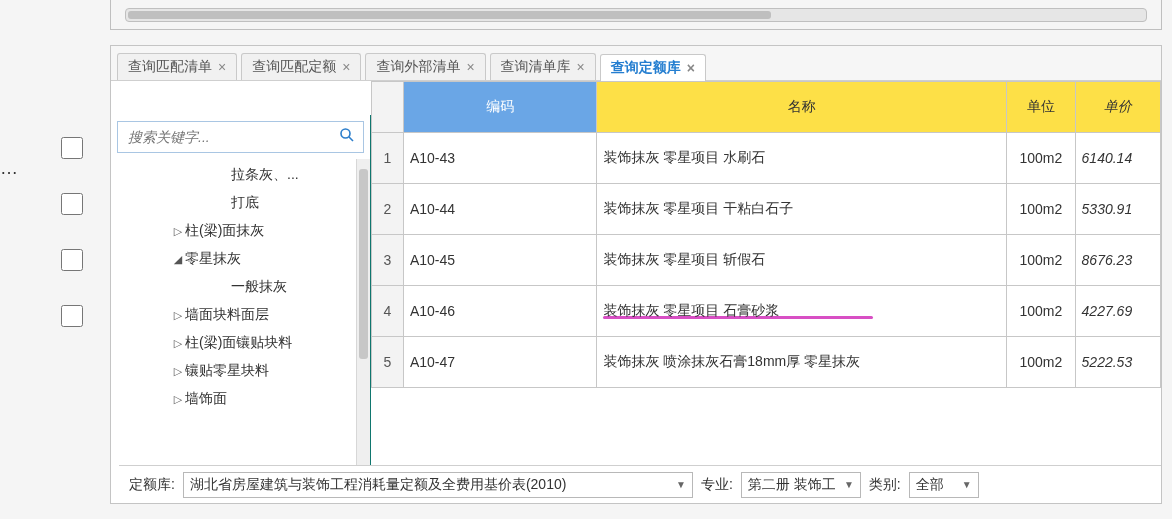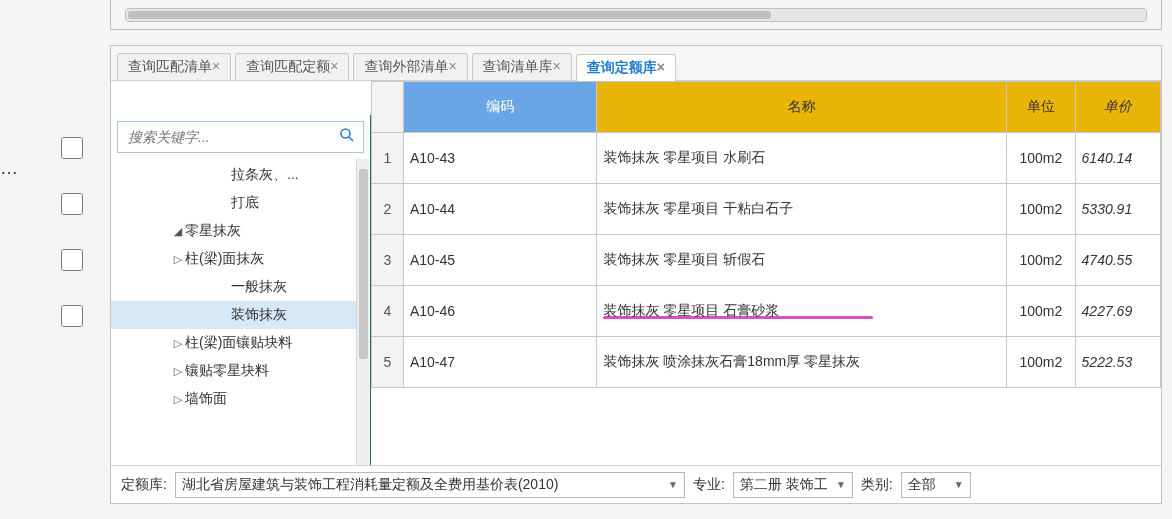--- a/index.html
+++ b/index.html
@@ -87,20 +87,22 @@
   .tabs {
     display: flex;
     align-items: flex-end;
     padding: 6px 6px 0 6px;
     border-bottom: 1px solid #cfcfcf;
     background: #f6f6f6;
     height: 35px;
   }
   .tab {
     display: flex;
+    align-items: center;
+    gap: 6px;
     padding: 4px 10px;
     border: 1px solid #c9c9c9;
     border-bottom: none;
     background: #f1f1f1;
     color: #555;
     margin-right: 4px;
     border-radius: 3px 3px 0 0;
     cursor: pointer;
     font-size: 14px;
   }
@@ -207,21 +209,21 @@
   }
   th, td {
     border: 1px solid #c7c7c7;
     text-align: left;
     padding: 16px 6px;
     font-size: 14px;
     height: 28px;
     white-space: nowrap;
   }
   th {
-    background: #eab308;
+    background: #fde047;
     text-align: center;
     font-weight: normal;
   }
   th.col-code {
     background: #6aa6e6;
     color: #fff;
   }
   .row-idx {
     background: #f3f3f3;
     text-align: center;
@@ -236,21 +238,21 @@
     height: 3px;
     background: #d84fc4;
     border-radius: 2px;
     margin-top: -4px;
     margin-bottom: 1px;
   }
 
   
   .bottom-bar {
     position: absolute;
-    left: 0;
+    left: 8px;
     right: 0;
     bottom: 0;
     height: 38px;
     border-top: 1px solid #cfcfcf;
     background: #fff;
     display: flex;
     align-items: center;
     padding: 0 10px;
     font-size: 14px;
     gap: 8px;
@@ -333,24 +335,24 @@
         <span class="search-icon">
           <svg width="16" height="16" viewBox="0 0 16 16">
               <circle cx="6.5" cy="6.5" r="4.5" fill="none" stroke="#2c7ecb" stroke-width="1.6"></circle>
               <line x1="10" y1="10" x2="14" y2="14" stroke="#2c7ecb" stroke-width="1.6"></line>
             </svg>
         </span>
       </div>
       <div class="tree" id="tree">
         <div class="tree-item" style="padding-left: 120px;"><span>拉条灰、...</span></div>
           <div class="tree-item" style="padding-left: 120px;"><span>打底</span></div>
+          <div class="tree-item" style="padding-left: 60px;"><span class="tree-toggle">▷</span><span>柱(梁)面抹灰</span></div>
           <div class="tree-item" style="padding-left: 60px;"><span class="tree-toggle">◢</span><span>零星抹灰</span></div>
-          <div class="tree-item" style="padding-left: 60px;"><span class="tree-toggle">▷</span><span>柱(梁)面抹灰</span></div>
           <div class="tree-item" style="padding-left: 120px;"><span>一般抹灰</span></div>
-          <div class="tree-item selected" style="padding-left: 120px;"><span>装饰抹灰</span></div>
+          <div class="tree-item" style="padding-left: 60px;"><span class="tree-toggle">▷</span><span>墙面块料面层</span></div>
           <div class="tree-item" style="padding-left: 60px;"><span class="tree-toggle">▷</span><span>柱(梁)面镶贴块料</span></div>
           <div class="tree-item" style="padding-left: 60px;"><span class="tree-toggle">▷</span><span>镶贴零星块料</span></div>
           <div class="tree-item" style="padding-left: 60px;"><span class="tree-toggle">▷</span><span>墙饰面</span></div>
           <div class="tree-scroll">
           <div class="tree-scroll-thumb"></div>
         </div>
       </div>
     </div>
 
     <div class="table-wrap">
@@ -383,21 +385,21 @@
               <td class="col-unit-w">100m2</td>
               <td class="col-price-w">5330.91</td>
             </tr>
             <tr>
               <td class="row-idx">3</td>
               <td class="col-code-w">A10-45</td>
               <td class="col-name-w">
                 <div>装饰抹灰 零星项目 斩假石</div>
               </td>
               <td class="col-unit-w">100m2</td>
-              <td class="col-price-w">4740.55</td>
+              <td class="col-price-w">8676.23</td>
             </tr>
             <tr>
               <td class="row-idx">4</td>
               <td class="col-code-w">A10-46</td>
               <td class="col-name-w">
                 <div>装饰抹灰 零星项目 石膏砂浆</div>
                 <div class="highlight-line" style="width: 270px;"></div>
               </td>
               <td class="col-unit-w">100m2</td>
               <td class="col-price-w">4227.69</td>

